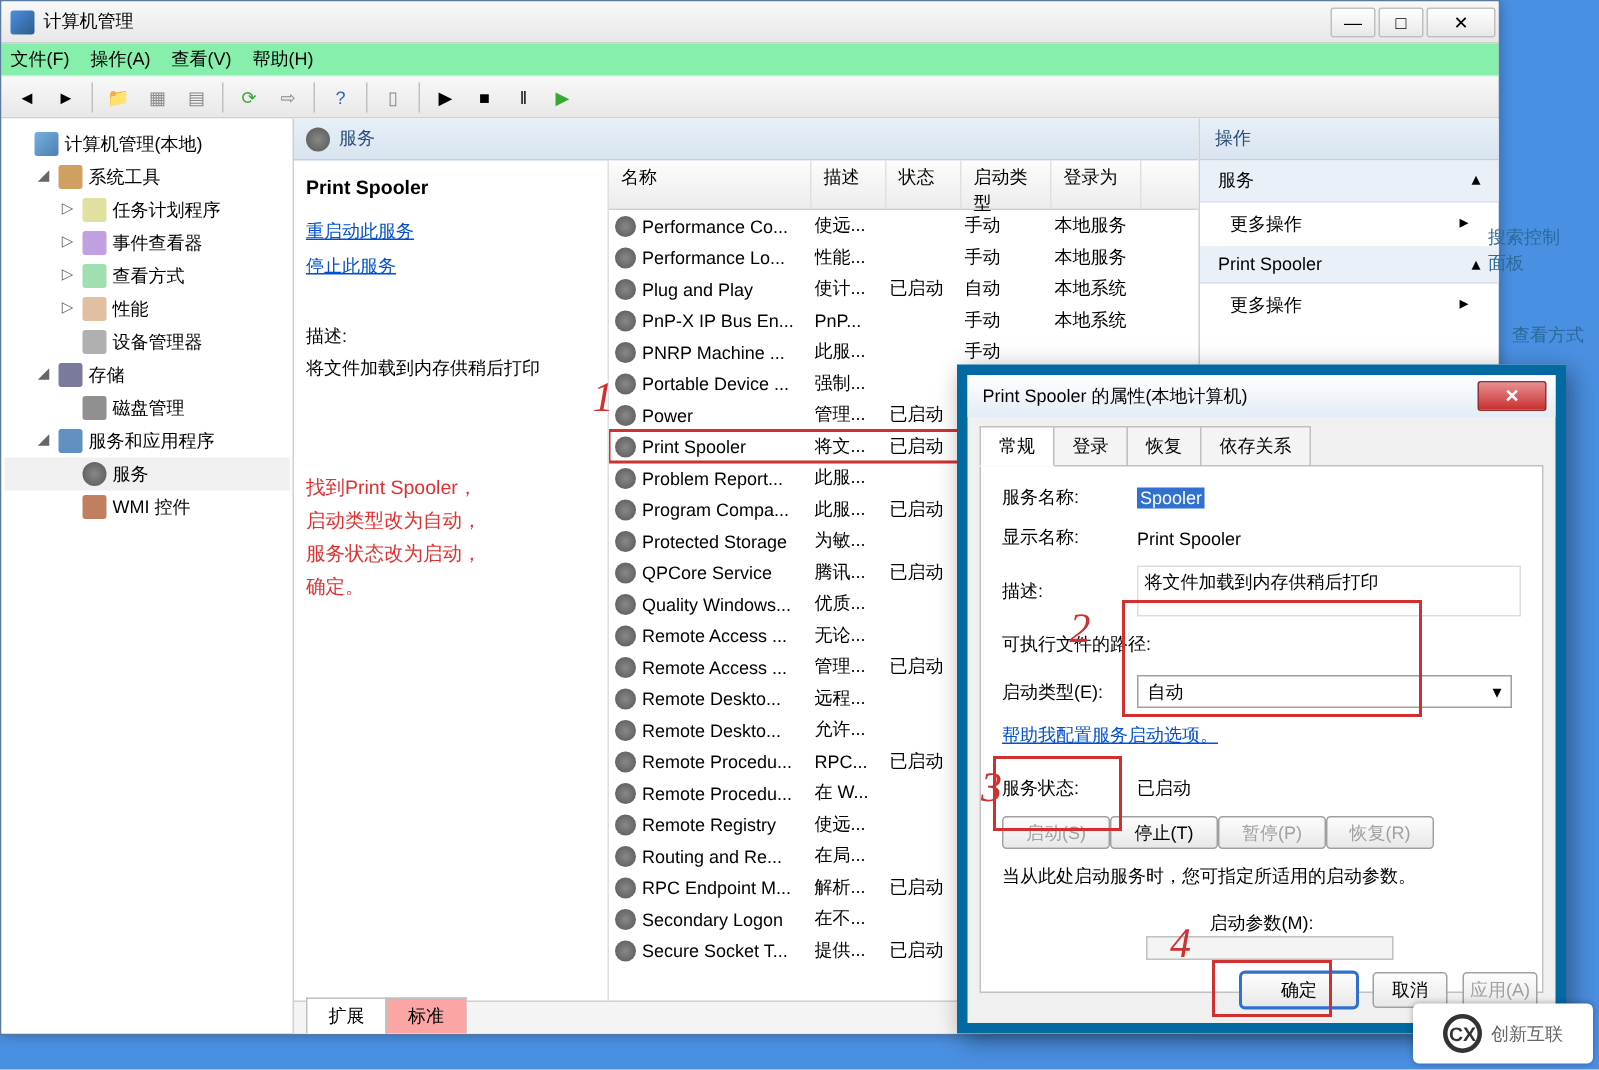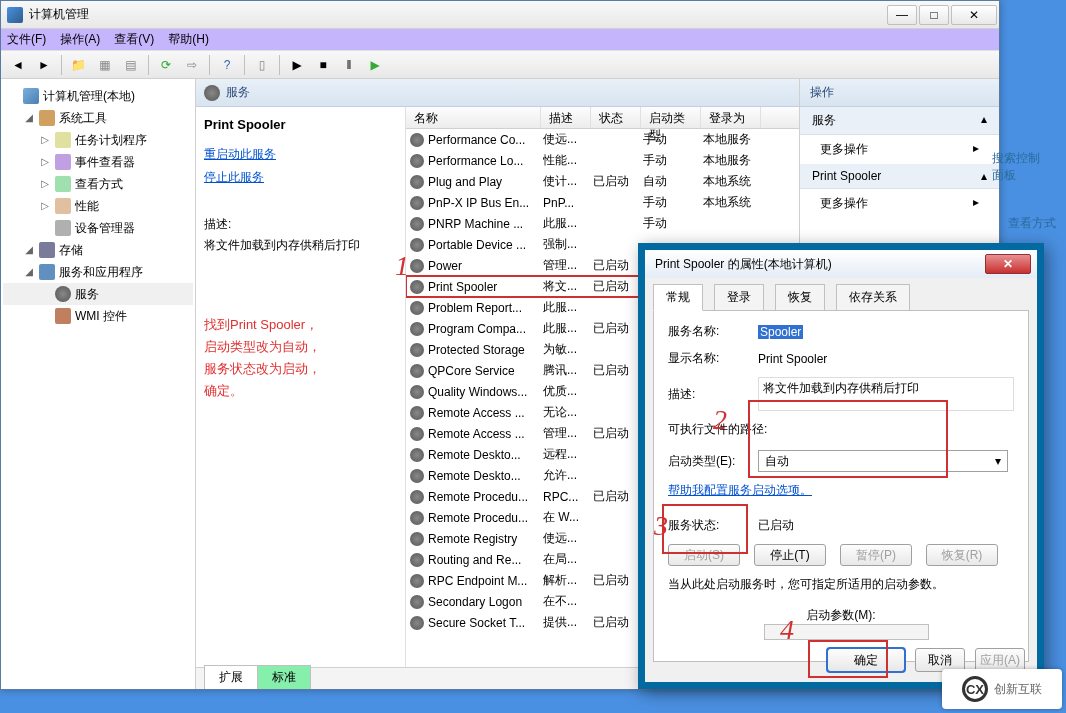--- a/index.html
+++ b/index.html
@@ -7,21 +7,21 @@
 
 
 .main-window { position: absolute; left: 0; top: 0; width: 1000px; height: 690px; background: #f0f0f0; border: 1px solid #5a7aa0; box-shadow: 0 0 8px rgba(0,0,0,0.3); }
 .titlebar { height: 28px; background: linear-gradient(#f8f8f8,#e8e8e8); display: flex; align-items: center; padding-left: 6px; border-bottom: 1px solid #d0d0d0; }
 .titlebar .icon { width: 16px; height: 16px; margin-right: 6px; background: linear-gradient(135deg,#4a90e2,#2e5c8a); border-radius: 2px; }
 .titlebar .title { flex: 1; }
 .winbtns { display: flex; }
 .winbtn { width: 30px; height: 20px; border: 1px solid #c0c0c0; background: linear-gradient(#fff,#e8e8e8); margin-right: 2px; text-align: center; line-height: 18px; border-radius: 2px; }
 .winbtn.close { width: 46px; }
 
-.menubar { height: 22px; background: #c4b5fd; display: flex; align-items: center; padding-left: 6px; gap: 14px; border-bottom: 1px solid #e0e0e0; }
+.menubar { height: 22px; background: #86efac; display: flex; align-items: center; padding-left: 6px; gap: 14px; border-bottom: 1px solid #e0e0e0; }
 .menubar span { cursor: default; }
 
 .toolbar { height: 28px; background: linear-gradient(#f8f8f8,#e8e8e8); display: flex; align-items: center; padding-left: 6px; gap: 4px; border-bottom: 1px solid #d0d0d0; }
 .tbtn { width: 22px; height: 22px; border: 1px solid transparent; display: flex; align-items: center; justify-content: center; border-radius: 2px; }
 .tsep { width: 1px; height: 20px; background: #c0c0c0; margin: 0 2px; }
 
 .content { display: flex; height: calc(100% - 78px); }
 
 
 .tree { width: 195px; background: #fff; border-right: 1px solid #d0d0d0; padding: 6px 2px; overflow: hidden; }
@@ -51,60 +51,60 @@
 .mid-head .ic-gear { width: 16px; height: 16px; margin-right: 6px; }
 .mid-body { flex: 1; display: flex; overflow: hidden; }
 .mid-left { width: 210px; padding: 10px 8px; border-right: 1px solid #e0e0e0; }
 .mid-left h3 { font-size: 13px; font-weight: bold; margin-bottom: 14px; }
 .mid-left a { color: #0050d0; text-decoration: underline; display: block; margin-bottom: 6px; cursor: pointer; }
 .mid-left .desc-lbl { margin-top: 30px; }
 .mid-left .desc-txt { margin-top: 4px; }
 .annotation { color: #e03030; font-size: 13px; line-height: 22px; margin-top: 60px; }
 
 .list-wrap { flex: 1; position: relative; }
-.list-header { display: flex; background: linear-gradient(#fdfdfd,#ececec); border-bottom: 1px solid #d0d0d0; height: 22px; }
+.list-header { display: flex; background: linear-gradient(#fdfdfd,#ececec); border-bottom: 1px solid #d0d0d0; height: 33px; }
 .list-header .col { padding: 3px 8px; border-right: 1px solid #e0e0e0; }
 .col-name { width: 135px; }
 .col-desc { width: 50px; }
 .col-state { width: 50px; }
 .col-start { width: 60px; }
 .col-logon { width: 60px; }
 .list-body { overflow-y: auto; height: calc(100% - 22px); }
 .row { display: flex; align-items: center; padding: 2px 0; cursor: default; }
 .row .ic-gear { width: 14px; height: 14px; margin: 0 4px; flex-shrink: 0; }
 .row .c { overflow: hidden; text-overflow: ellipsis; white-space: nowrap; padding-right: 4px; }
 .row.highlighted { outline: 2px solid #d03030; outline-offset: -1px; }
 
 .mid-tabs { height: 22px; border-top: 1px solid #d0d0d0; display: flex; align-items: flex-end; padding-left: 8px; background: #f4f4f4; }
-.mid-tab { padding: 3px 14px; border: 1px solid #c0c0c0; border-bottom: none; background: #86efac; margin-right: -1px; }
+.mid-tab { padding: 3px 14px; border: 1px solid #c0c0c0; border-bottom: none; background: #fca5a5; margin-right: -1px; }
 .mid-tab.active { background: #fff; }
 
 
 .actions { width: 200px; background: #fff; border-left: 1px solid #d0d0d0; }
 .actions-head { background: linear-gradient(#e8f0f8,#d8e4f0); padding: 5px 10px; color: #2a4a7a; border-bottom: 1px solid #c0d0e0; }
 .actions-sec { background: #eaf0f8; padding: 5px 12px; display: flex; justify-content: space-between; border-bottom: 1px solid #d8e0e8; }
 .actions-item { padding: 6px 20px; display: flex; justify-content: space-between; }
 
 
 .dialog { position: absolute; left: 638px; top: 243px; width: 406px; height: 446px; background: #f0f0f0; border: 7px solid #0369a1; box-shadow: 4px 4px 16px rgba(0,0,0,0.4); }
 .dlg-title { height: 28px; background: linear-gradient(#fff,#e4ecf6); display: flex; align-items: center; padding: 0 6px; }
 .dlg-title .t { flex: 1; padding-left: 4px; }
 .dlg-close { width: 46px; height: 20px; background: linear-gradient(#e89090,#c83030); border: 1px solid #903030; border-radius: 2px; color: #fff; text-align: center; line-height: 18px; font-weight: bold; }
-.dlg-tabs { display: flex; padding: 6px 8px 0; gap: 12px; }
+.dlg-tabs { display: flex; padding: 6px 8px 0; }
 .dlg-tab { padding: 4px 12px; border: 1px solid #c0c0c0; background: #f4f4f4; margin-right: -1px; position: relative; }
 .dlg-tab.active { background: #fff; border-bottom-color: #fff; z-index: 2; }
 .dlg-panel { margin: 0 8px 8px; background: #fff; border: 1px solid #c0c0c0; padding: 12px 14px; position: relative; top: -1px; height: 352px; }
 .field-row { display: flex; margin-bottom: 10px; align-items: center; }
 .field-row .lbl { width: 90px; }
 .selname { background: #3070d0; color: #fff; padding: 0 2px; }
 .desc-box { flex: 1; height: 34px; border: 1px solid #ddd; padding: 2px 4px; font-size: 12px; }
 .dlg-path { margin: 10px 0 4px; }
 .dlg-combo { height: 22px; border: 1px solid #a0a0a0; background: #fff; display: flex; align-items: center; justify-content: space-between; padding: 0 6px; width: 250px; }
 .dlg-link { color: #0050d0; text-decoration: underline; margin-top: 8px; cursor: pointer; }
-.dlg-btns-row { display: flex; gap: 14px; margin-top: 8px; }
+.dlg-btns-row { display: flex; margin-top: 8px; }
 .svc-btn { width: 72px; height: 22px; border: 1px solid #a0a0a0; background: linear-gradient(#fdfdfd,#e8e8e8); border-radius: 3px; text-align: center; line-height: 20px; }
 .svc-btn.disabled { color: #a0a0a0; }
 .start-param { display: flex; align-items: center; margin-top: 14px; flex-direction: column; }
 .start-param input { flex: 1; height: 22px; border: 1px solid #c0c0c0; background: #f4f4f4; margin-left: 10px; padding: 0 4px; }
 .dlg-bottom { position: absolute; bottom: 10px; right: 12px; display: flex; gap: 10px; justify-content: space-between; }
 .dlg-bottom .svc-btn { width: 78px; height: 24px; line-height: 22px; }
 .ok-btn { outline: 2px solid #3070d0; outline-offset: -1px; border-color: #3070d0; }
 
 
 .ov { position: absolute; border: 2px solid #d03030; pointer-events: none; }
@@ -208,20 +208,25 @@
         </div>
         <div class="tree-item l3">
           <span class="tw"></span>
           <span class="ic ic-device"></span>
           <span>设备管理器</span>
         </div>
         <div class="tree-item l2">
           <span class="tw">◢</span>
           <span class="ic ic-storage"></span>
           <span>存储</span>
+        </div>
+        <div class="tree-item l3">
+          <span class="tw"></span>
+          <span class="ic ic-disk"></span>
+          <span>磁盘管理</span>
         </div>
         <div class="tree-item l2">
           <span class="tw">◢</span>
           <span class="ic ic-services-app"></span>
           <span>服务和应用程序</span>
         </div>
         <div class="tree-item l3 sel">
           <span class="tw"></span>
           <span class="ic ic-gear"></span>
           <span>服务</span>

